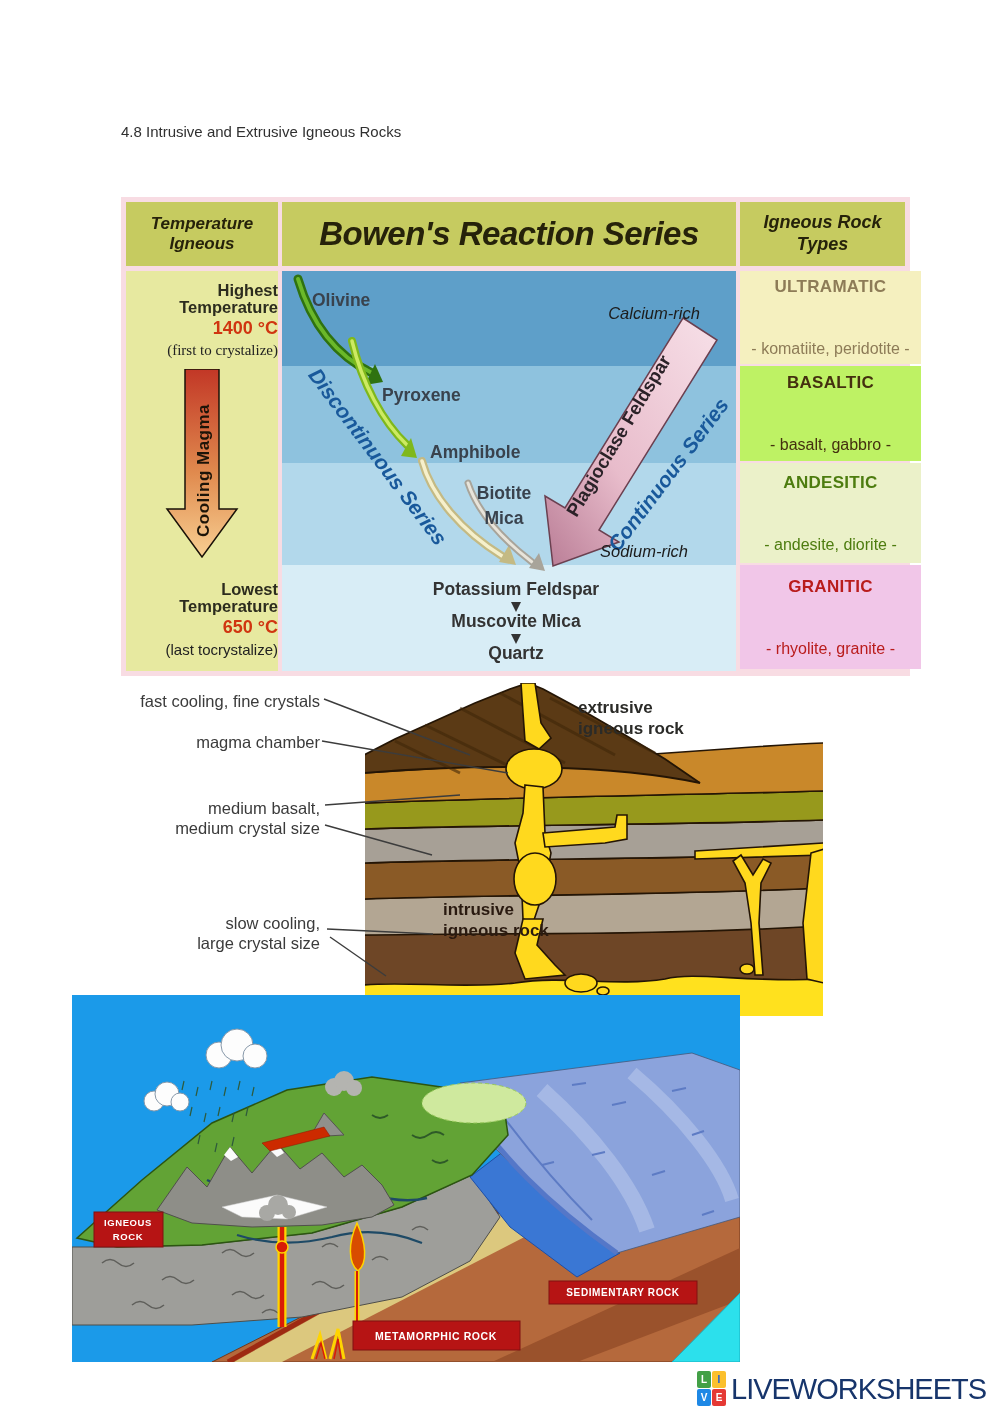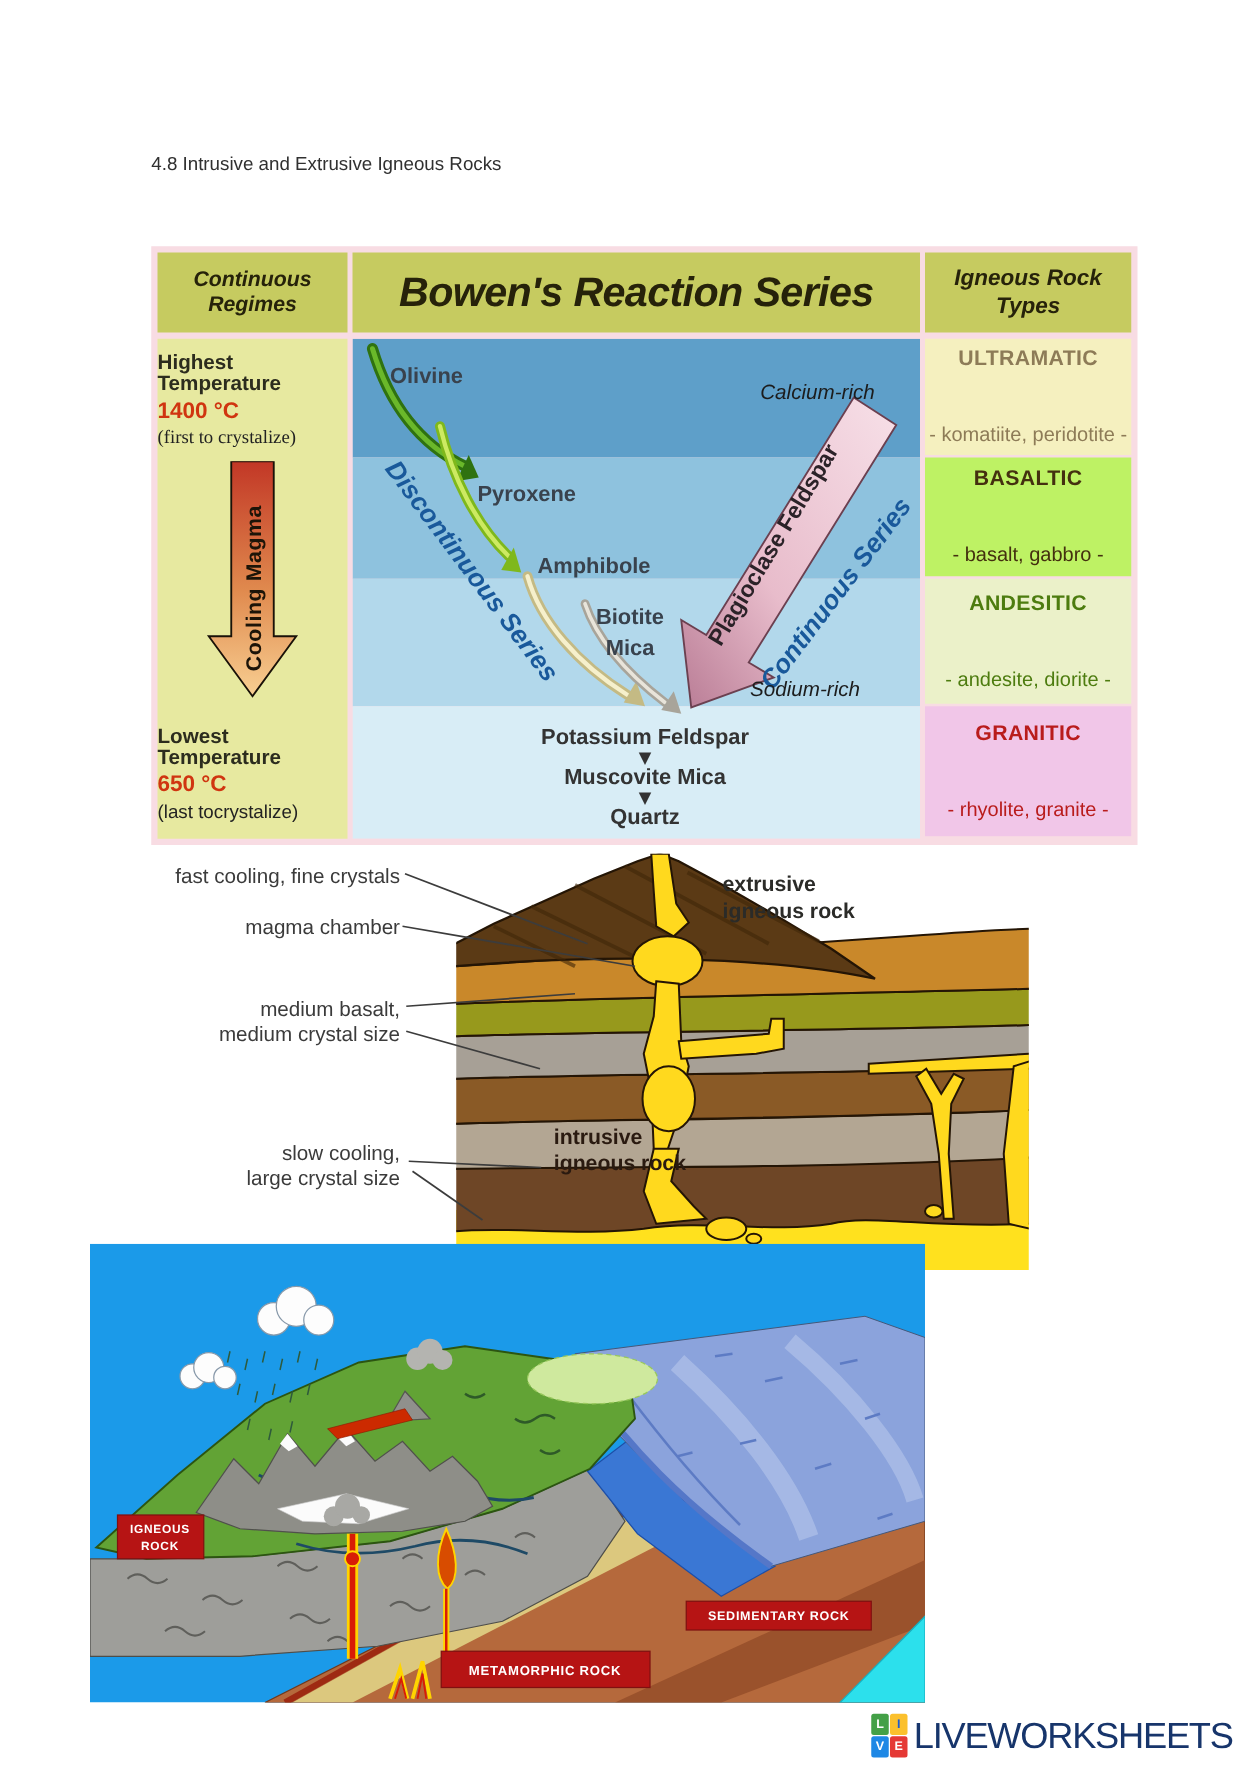--- a/index.html
+++ b/index.html
@@ -12,26 +12,26 @@
   .heading{left:121px;top:123px;font-size:15px;color:#303030;}
 
   
   .bowen{left:121px;top:197px;width:789px;height:479px;background:#f8dce3;}
   .bowen-header{background:#c6cb60;display:flex;align-items:center;justify-content:center;
     text-align:center;font-weight:bold;font-style:italic;color:#26220a;}
   .hdr-left{left:5px;top:5px;width:152px;height:64px;font-size:17px;line-height:1.2;}
   .hdr-center{left:161px;top:5px;width:454px;height:64px;font-size:33px;letter-spacing:-0.5px;}
   .hdr-right{left:619px;top:5px;width:165px;height:64px;font-size:18px;line-height:1.2;}
 
-  .temp-body{left:5px;top:74px;width:152px;height:400px;background:#e7e9a0;text-align:left;color:#28281a;}
+  .temp-body{left:5px;top:74px;width:152px;height:400px;background:#e7e9a0;text-align:right;color:#28281a;}
   .temp-label{position:absolute;left:0;width:152px;font-size:16.5px;line-height:17px;font-weight:600;color:#2c2c1e;}
   .temp-red{position:absolute;left:0;width:152px;font-size:18px;font-weight:bold;color:#d03510;}
   .temp-note{position:absolute;left:0;width:152px;font-size:15px;color:#222;}
 
-  .rock-row{left:619px;width:165px;display:flex;flex-direction:column;align-items:center;justify-content:center;text-align:center;gap:36px;}
+  .rock-row{left:619px;width:181px;display:flex;flex-direction:column;align-items:center;justify-content:center;text-align:center;gap:36px;}
   .rock-name{font-weight:bold;font-size:17px;letter-spacing:.3px;}
   .rock-ex{font-size:16px;margin-top:7px;}
 
   
   .vl{position:absolute;left:110px;width:210px;text-align:right;color:#3b3b3b;
       font-size:16.5px;line-height:20px;}
 
   
   .logo-grid{left:697px;top:1371px;width:30px;height:37px;display:grid;
      grid-template-columns:14px 14px;grid-template-rows:17px 17px;gap:1px;}
@@ -41,21 +41,21 @@
 </style>
 </head>
 <body>
 
 <div class="page">
 
   <div class="abs heading">4.8 Intrusive and Extrusive Igneous Rocks</div>
 
   <div class="abs bowen">
 
-    <div class="abs bowen-header hdr-left">Continuous Regimes</div>
+    <div class="abs bowen-header hdr-left">Temperature Igneous</div>
     <div class="abs bowen-header hdr-center">Bowen's Reaction Series</div>
     <div class="abs bowen-header hdr-right">Igneous Rock Types</div>
 
     <div class="abs temp-body">
       <div class="temp-label" style="top:11px;">Highest Temperature</div>
       <div class="temp-red" style="top:47px;">1400 °C</div>
       <div class="temp-note" style="top:71px;font-family:Liberation Serif, serif;">(first to crystalize)</div>
 
       <svg class="abs" style="left:39px;top:98px;" width="74" height="190" viewBox="0 0 74 190">
         <defs>

